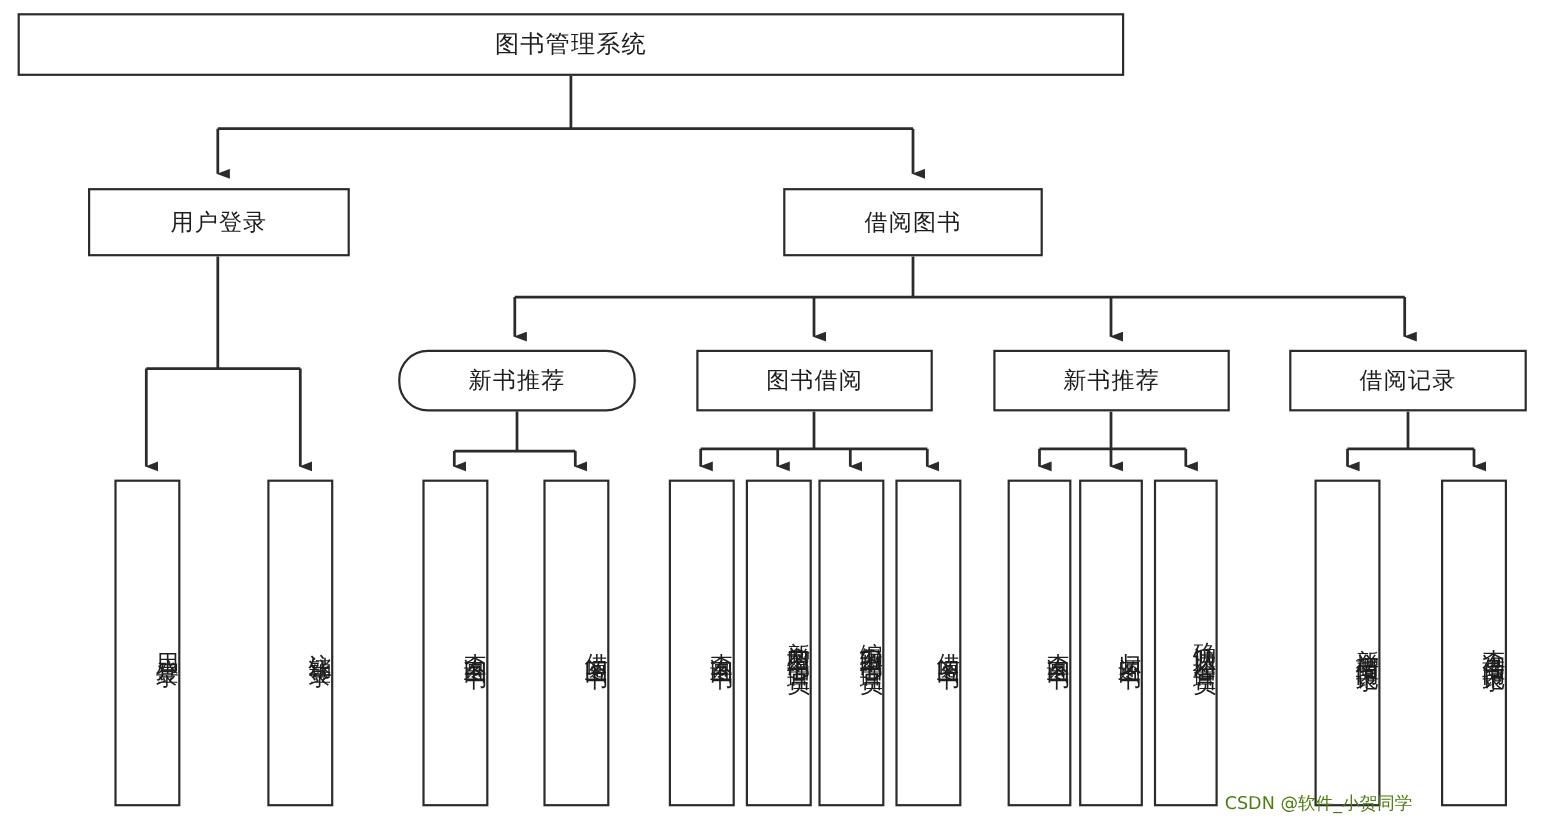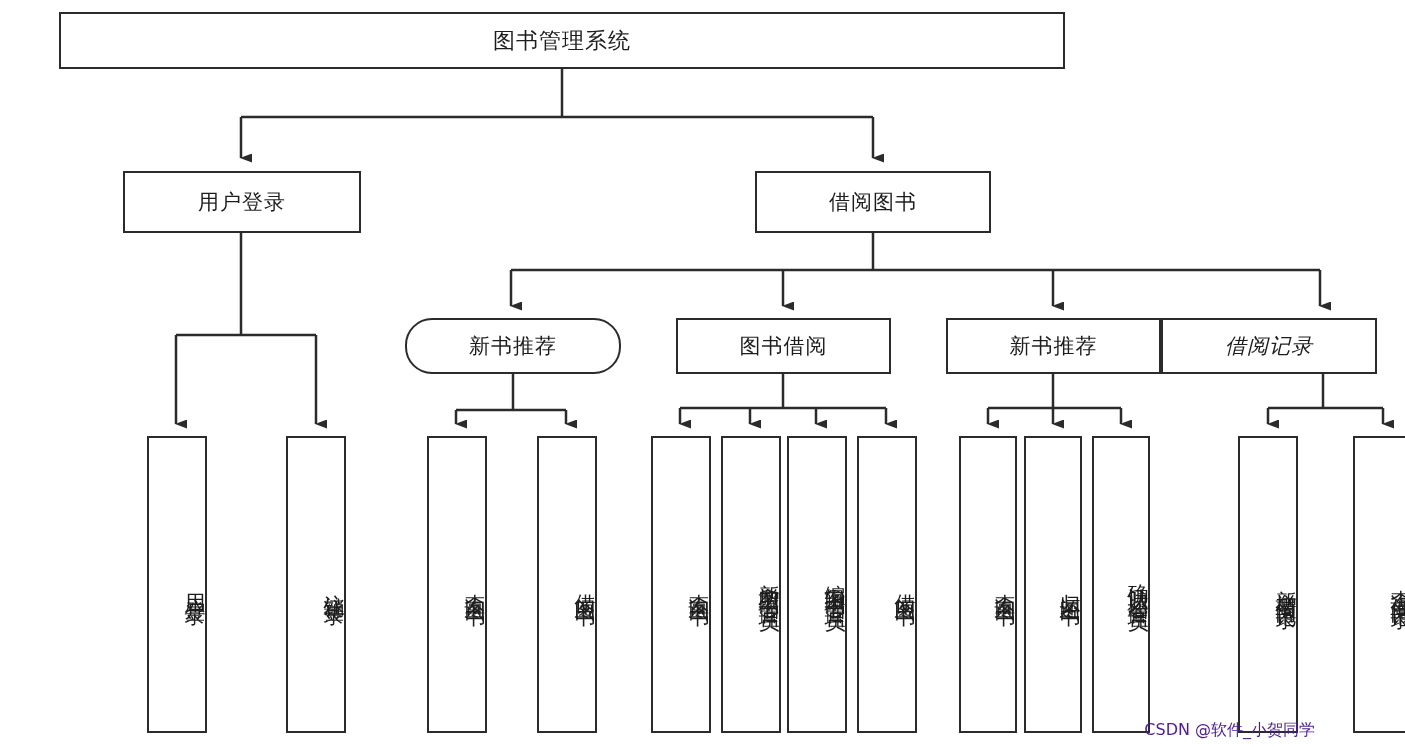--- a/index.html
+++ b/index.html
@@ -2,21 +2,21 @@
 <html><head>
 <meta charset="utf-8">
 <style>
   html,body{margin:0;padding:0;}
   body{
     width:1405px;height:747px;
     background:#ffffff;
     font-family:"DejaVu Sans","Liberation Sans",sans-serif;
     overflow:hidden;
   }
-  #stage{position:relative;width:1292px;height:747px;margin-left:43px;}
+  #stage{position:relative;width:1292px;height:747px;}
   svg#wires{position:absolute;left:0;top:0;width:1405px;height:747px;}
 
   .node{
     position:absolute;
     box-sizing:border-box;
     background:#ffffff;
     border:2px solid #2b2b2b;
     display:flex;
     align-items:center;
     justify-content:center;
@@ -39,24 +39,24 @@
   }
   .node.leaf .vtxt{
     writing-mode:vertical-rl;
     text-orientation:upright;
     white-space:nowrap;
   }
   .node.root{font-size:22px;}
 
   #watermark{
     position:absolute;
-    right:20px;
+    right:8px;
     bottom:6px;
     font-size:16px;
-    color:#4c1d95;
+    color:#4d7c0f;
     white-space:nowrap;
     user-select:none;
   }
 </style>
 </head>
 <body>
 
 <div id="stage">
 
   <svg id="wires" viewBox="0 0 1405 747" xmlns="http://www.w3.org/2000/svg">
@@ -123,21 +123,21 @@
 
   <div class="node horiz" style="left:362px;top:318px;width:216px;height:56px;border-radius:27px;">
     <span>新书推荐</span>
   </div>
   <div class="node horiz" style="left:633px;top:318px;width:215px;height:56px;">
     <span>图书借阅</span>
   </div>
   <div class="node horiz" style="left:903px;top:318px;width:215px;height:56px;">
     <span>新书推荐</span>
   </div>
-  <div class="node horiz" style="left:1118px;top:318px;width:216px;height:56px;font-style:italic;">
+  <div class="node horiz" style="left:1172px;top:318px;width:216px;height:56px;">
     <span>借阅记录</span>
   </div>
 
   <div class="node leaf" style="left:104px;top:436px;width:60px;height:297px;">
     <span class="vtxt">用户登录</span>
   </div>
   <div class="node leaf" style="left:243px;top:436px;width:60px;height:297px;">
     <span class="vtxt">注销登录</span>
   </div>
 

